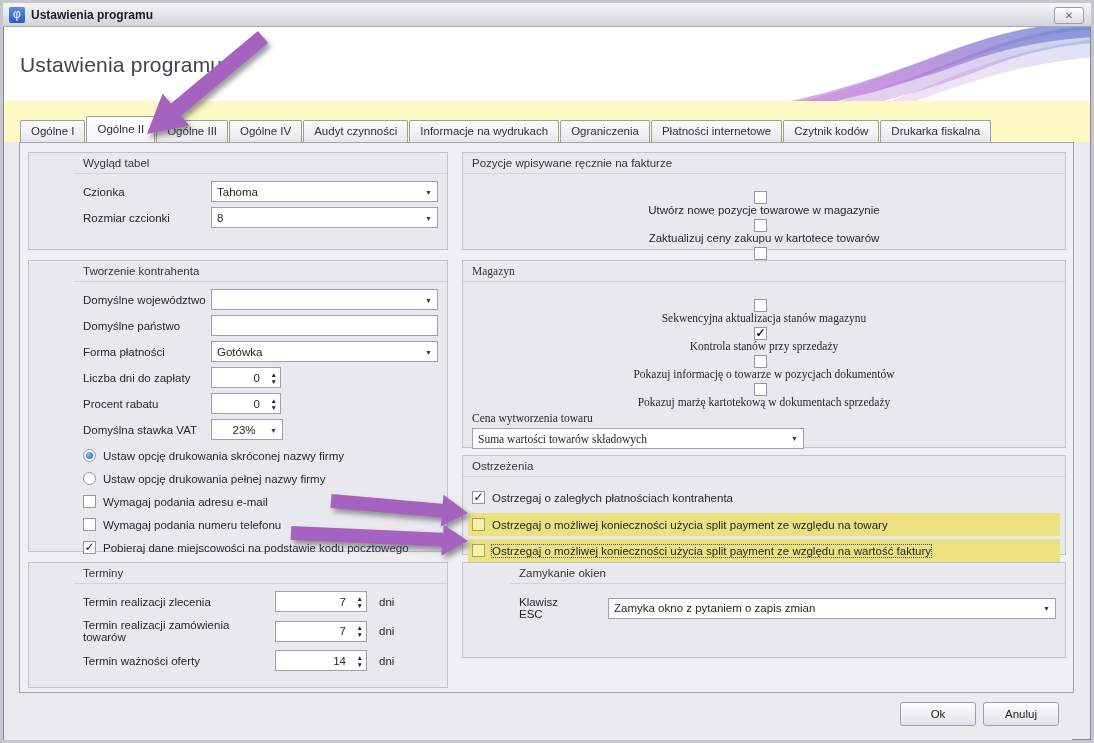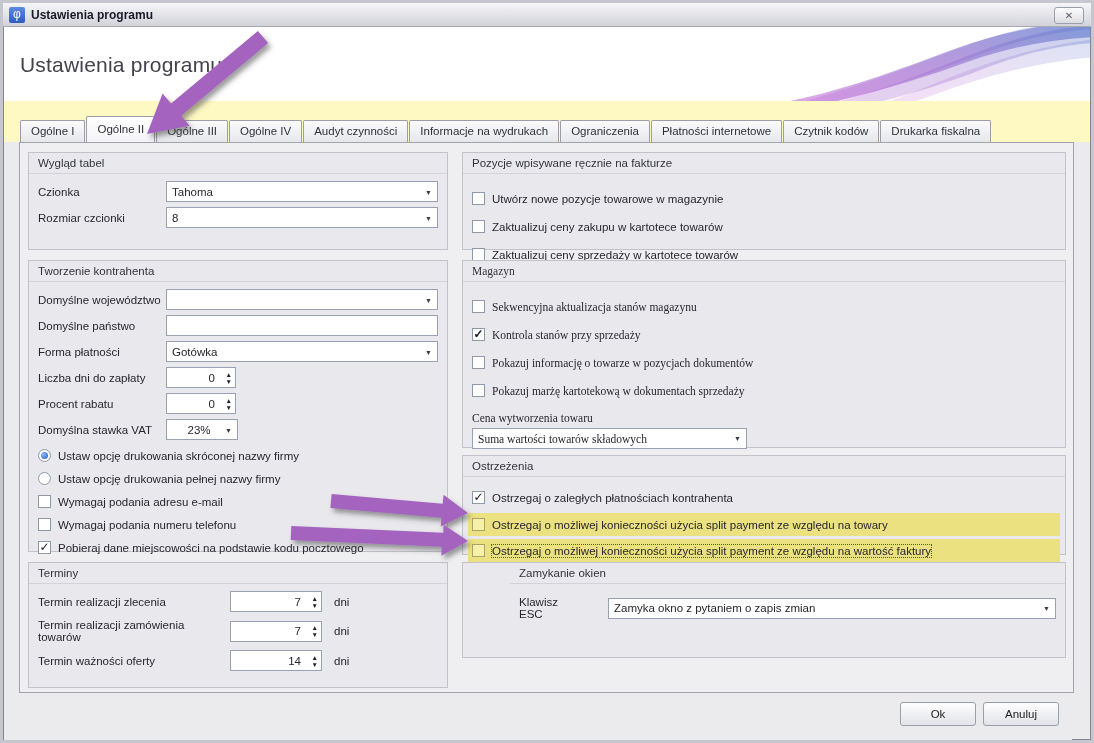--- a/index.html
+++ b/index.html
@@ -33,55 +33,55 @@
   .tab.active { height:26px; line-height:25px; background:linear-gradient(#ffffff,#f4f4f7); position:relative; z-index:3; }
 
   
   .panel { position:absolute; top:139px; left:16px; width:1055px; height:551px;
            border:1px solid #a2a3ab; background:#efeff2; z-index:1; }
 
   .group { position:absolute; background:#e9e9ed; border:1px solid #c2c3ca; }
   .gcap { height:21px; line-height:21px; padding-left:9px; border-bottom:1px solid #d2d2d8; color:#33333d; }
   .gbody { padding:7px 9px; }
 
-  .col-l { left:8px;  width:420px; }
+  .col-l { left:8px;  width:420px;padding-left:45px; }
   .col-r { left:442px; width:604px; }
   #g-wyglad    { top:9px;   height:98px; }
   #g-tworzenie { top:117px; height:292px; }
   #g-terminy   { top:419px; height:126px; }
   #g-pozycje   { top:9px;   height:98px; }
   #g-magazyn   { top:117px; height:188px;font-family:Liberation Serif, serif; }
   #g-ostrz     { top:312px; height:100px; }
   #g-zamyk     { top:419px; height:96px;padding-left:47px; }
 
   .frow { display:flex; align-items:center; margin-bottom:5px; }
   .flabel { width:128px; flex:none; }
   .combo, .tinput, .spin { height:21px; background:#fff; border:1px solid #98a2b3; position:relative;
                            display:flex; align-items:center; }
   .combo { flex:1; padding:0 18px 0 5px; }
   .combo-arrow { position:absolute; right:5px; top:50%; transform:translateY(-50%); font-size:7px; color:#3a3a44; }
   .tinput { flex:1; padding:0 5px; }
   .spin { width:70px; flex:none; justify-content:flex-end; padding-right:20px; }
   .spin-btns { position:absolute; right:3px; top:0; bottom:0; display:flex; flex-direction:column; justify-content:center; }
   .spin-btns span { font-size:6.5px; line-height:7px; color:#22222a; }
   .combo.w72 { flex:none; width:72px; justify-content:center; padding-left:12px; }
-  .combo.w296 { flex:none; width:275px; }
+  .combo.w296 { flex:none; width:332px; }
   .spin.w92 { width:92px; }
   .unit { margin-left:12px; }
 
   .radio-row, .check-row { display:flex; align-items:center; height:15px; margin:8px 0; }
   .rb { width:13px; height:13px; border:1px solid #8d98a8; border-radius:50%; background:#fff; margin-right:7px;
         flex:none; position:relative; }
   .rb.sel::after { content:""; position:absolute; left:2px; top:2px; width:7px; height:7px; border-radius:50%;
                    background:radial-gradient(circle at 35% 35%, #8cb9ff, #1f5fc4); }
   .cb { width:13px; height:13px; border:1px solid #8d98a8; background:#fff; margin-right:7px; flex:none;
         display:flex; align-items:center; justify-content:center; }
   .tick { font-size:12px; font-weight:bold; color:#141420; line-height:1; margin-top:-2px; }
 
-  .check-row.sp10 { margin:10px 0 13px 0; }
+  .check-row.sp10 { margin:10px 0 13px 0;flex-direction:column; }
   .check-row.hl { background:#ece181; margin:3px -4px; padding:4px; height:23px; }
   .check-row.hl .cb { background:#f7f0a8; border-color:#aaa268; }
   .lbl-focus { outline:1px dotted #52525c; }
 
   .sublabel { margin:14px 0 4px 0; }
 
   .flabel-esc { width:56px; flex:none; }
 
   
   .footer { position:absolute; left:1px; right:19px; top:690px; height:47px; background:#ebebee; }

